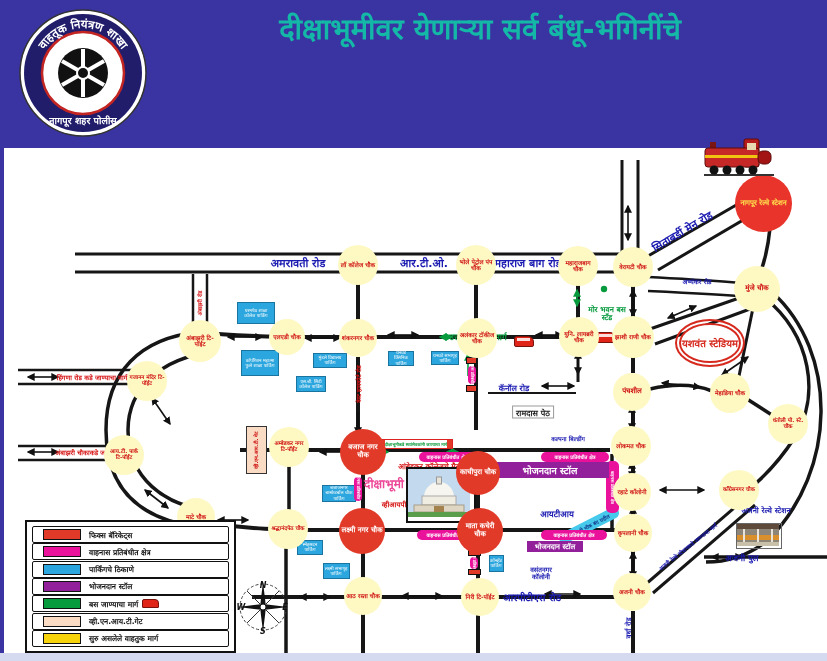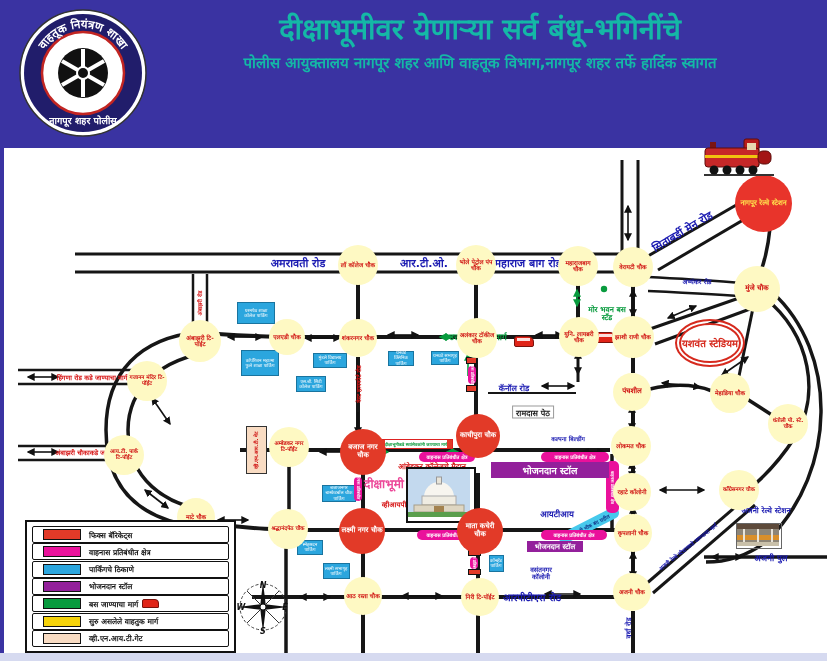--- a/index.html
+++ b/index.html
@@ -81,21 +81,20 @@
       <text x="65" y="116" font-size="9.5" font-weight="bold" fill="#fff" text-anchor="middle">नागपूर शहर पोलीस</text>
       <circle cx="65" cy="65" r="25" fill="#111"></circle>
       <g stroke="#fff" stroke-width="4">
         <line x1="65" y1="41" x2="65" y2="89"></line>
         <line x1="44" y1="53" x2="86" y2="77"></line>
         <line x1="44" y1="77" x2="86" y2="53"></line>
       </g>
       <circle cx="65" cy="65" r="6" fill="#111" stroke="#fff" stroke-width="2"></circle>
     </svg>
     <div class="htxt" id="h1">दीक्षाभूमीवर येणाऱ्या सर्व बंधू-भगिनींचे</div>
-    <div class="htxt" id="h2">पोलीस आयुक्तालय नागपूर शहर आणि वाहतूक विभाग,नागपूर शहर तर्फे हार्दिक स्वागत</div>
   </div>
   <div id="leftbar"></div>
   <div id="botbar"></div>
 
   <svg id="roads" width="827" height="661" viewBox="0 0 827 661">
     <defs>
       <marker id="ah" viewBox="0 0 6 6" refX="5" refY="3" markerWidth="5" markerHeight="5" orient="auto-start-reverse">
         <path d="M0,0 L6,3 L0,6 z" fill="#111"></path>
       </marker>
       <marker id="gh" viewBox="0 0 6 6" refX="5" refY="3" markerWidth="5" markerHeight="5" orient="auto-start-reverse">
@@ -288,26 +287,26 @@
       <div class="lrow">
         <div class="lswatch" style="background: rgb(147, 32, 155);"></div>
         <span class="llabel">भोजनदान स्टॉल</span>
       </div>
       <div class="lrow">
         <div class="lswatch" style="background: rgb(8, 155, 62);"></div>
         <span class="llabel">बस जाण्याचा मार्ग</span>
         <div class="lbus"></div>
       </div>
       <div class="lrow">
+        <div class="lswatch" style="background: rgb(249, 220, 195);"></div>
+        <span class="llabel">व्ही.एन.आय.टी.गेट</span>
+      </div>
+      <div class="lrow">
         <div class="lswatch" style="background: rgb(246, 211, 10);"></div>
         <span class="llabel">सुरु असलेले वाहतुक मार्ग</span>
-      </div>
-      <div class="lrow">
-        <div class="lswatch" style="background: rgb(249, 220, 195);"></div>
-        <span class="llabel">व्ही.एन.आय.टी.गेट</span>
       </div>
     </div>
 
   <div id="dyn">
       <div class="chowk cy" style="left: 338px; top: 245px; width: 40px; height: 40px; font-size: 6px;">लॉ कॉलेज चौक</div>
       <div class="chowk cy" style="left: 456px; top: 245px; width: 40px; height: 40px; font-size: 6px;">भोले पेट्रोल पंप चौक</div>
       <div class="chowk cy" style="left: 558px; top: 246px; width: 40px; height: 40px; font-size: 6px;">महाराजबाग चौक</div>
       <div class="chowk cy" style="left: 613px; top: 247px; width: 40px; height: 40px; font-size: 6px;">वेरायटी चौक</div>
       <div class="chowk cy" style="left: 734px; top: 266px; width: 46px; height: 46px; font-size: 7px;">मुंजे चौक</div>
       <div class="chowk cy" style="left: 269px; top: 319px; width: 36px; height: 36px; font-size: 6px;">एलएडी चौक</div>
@@ -325,36 +324,36 @@
       <div class="chowk cy" style="left: 710px; top: 373px; width: 40px; height: 40px; font-size: 6px;">मेहाडिया चौक</div>
       <div class="chowk cy" style="left: 768px; top: 404px; width: 40px; height: 40px; font-size: 5.5px;">धंतोली पो. स्टे. चौक</div>
       <div class="chowk cy" style="left: 611px; top: 426px; width: 40px; height: 40px; font-size: 6px;">लोकमत चौक</div>
       <div class="chowk cy" style="left: 613px; top: 473px; width: 38px; height: 38px; font-size: 6px;">रहाटे कॉलोनी</div>
       <div class="chowk cy" style="left: 719px; top: 470px; width: 40px; height: 40px; font-size: 5.5px;">कॉंग्रेसनगर चौक</div>
       <div class="chowk cy" style="left: 614px; top: 514px; width: 38px; height: 38px; font-size: 6px;">कृपलानी चौक</div>
       <div class="chowk cy" style="left: 613px; top: 573px; width: 38px; height: 38px; font-size: 6px;">अजनी चौक</div>
       <div class="chowk cy" style="left: 344px; top: 577px; width: 38px; height: 38px; font-size: 6px;">आठ रस्ता चौक</div>
       <div class="chowk cy" style="left: 461px; top: 578px; width: 38px; height: 38px; font-size: 6px;">निरी टि-पॉईंट</div>
       <div class="chowk cr" style="left: 340px; top: 429px; width: 46px; height: 46px; font-size: 7px;">बजाज नगर चौक</div>
-      <div class="chowk cr" style="left: 456px; top: 414px; width: 44px; height: 44px; font-size: 7px;">काचीपुरा चौक</div>
+      <div class="chowk cr" style="left: 456px; top: 451px; width: 44px; height: 44px; font-size: 7px;">काचीपुरा चौक</div>
       <div class="chowk cr" style="left: 339px; top: 508px; width: 46px; height: 46px; font-size: 7px;">लक्ष्मी नगर चौक</div>
       <div class="chowk cr" style="left: 457px; top: 508px; width: 46px; height: 46px; font-size: 7px;">माता कचेरी चौक</div>
       <div class="mlabel" style="left: 298px; top: 262px; font-size: 11px; color: rgb(27, 27, 178); transform: translate(-50%, -50%);">अमरावती रोड</div>
       <div class="mlabel" style="left: 424px; top: 262px; font-size: 11px; color: rgb(27, 27, 178); transform: translate(-50%, -50%);">आर.टी.ओ.</div>
       <div class="mlabel" style="left: 528px; top: 262px; font-size: 11px; color: rgb(27, 27, 178); transform: translate(-50%, -50%);">महाराज बाग रोड</div>
       <div class="mlabel" style="left: 697px; top: 281px; font-size: 6.5px; color: rgb(27, 27, 178); transform: translate(-50%, -50%);">अभ्यंकर रोड</div>
       <div class="mlabel" style="left: 682px; top: 231px; font-size: 11px; color: rgb(27, 27, 178); transform: translate(-50%, -50%) rotate(-31deg);">सिताबर्डी मेन रोड</div>
       <div class="mlabel" style="left: 514px; top: 387px; font-size: 8px; color: rgb(27, 27, 178); transform: translate(-50%, -50%);">कॅनॉल रोड</div>
       <div class="mlabel boxed" style="left: 533px; top: 412px; font-size: 8px; color: rgb(34, 34, 34); transform: translate(-50%, -50%);">रामदास पेठ</div>
       <div class="mlabel" style="left: 568px; top: 439px; font-size: 6px; color: rgb(27, 27, 178); transform: translate(-50%, -50%);">कल्पना बिल्डींग</div>
       <div class="mlabel" style="left: 557px; top: 513px; font-size: 8.5px; color: rgb(27, 27, 178); transform: translate(-50%, -50%);">आयटीआय</div>
       <div class="mlabel" style="left: 541px; top: 574px; font-size: 6.5px; color: rgb(27, 27, 178); transform: translate(-50%, -50%); width: 36px; white-space: normal; text-align: center; line-height: 1.1;">वसंतनगर कॉलोनी</div>
       <div class="mlabel" style="left: 532px; top: 597px; font-size: 10px; color: rgb(27, 27, 178); transform: translate(-50%, -50%);">आरपीटीएस रोड</div>
       <div class="mlabel" style="left: 628px; top: 628px; font-size: 7px; color: rgb(27, 27, 178); transform: translate(-50%, -50%) rotate(-90deg);">वर्धा रोड</div>
-      <div class="mlabel" style="left: 771px; top: 557px; font-size: 8.5px; color: rgb(27, 27, 178); transform: translate(-50%, -50%);">अजनी पुल</div>
+      <div class="mlabel" style="left: 742px; top: 557px; font-size: 8.5px; color: rgb(27, 27, 178); transform: translate(-50%, -50%);">अजनी पुल</div>
       <div class="mlabel" style="left: 766px; top: 511px; font-size: 7.5px; color: rgb(27, 27, 178); transform: translate(-50%, -50%); width: 54px; white-space: normal; text-align: center; line-height: 1.1;">अजनी रेल्वे स्टेशन</div>
       <div class="mlabel" style="left: 688px; top: 547px; font-size: 5.5px; color: rgb(27, 27, 178); transform: translate(-50%, -50%) rotate(-38deg);">अजनी रेल्वे स्टेशनकडे जाण्याचा मार्ग</div>
       <div class="mlabel" style="left: 478px; top: 336px; font-size: 8.5px; color: rgb(8, 155, 62); transform: translate(-50%, -50%);">उत्तर अंबाझरी मार्ग</div>
       <div class="mlabel" style="left: 607px; top: 314px; font-size: 7.5px; color: rgb(8, 155, 62); transform: translate(-50%, -50%); width: 48px; white-space: normal; text-align: center; line-height: 1.1;">मोर भवन बस स्टँड</div>
       <div class="mlabel" style="left: 92px; top: 377px; font-size: 6.5px; color: rgb(214, 20, 20); transform: translate(-50%, -50%);">हिंगणा रोड कडे जाण्याचा मार्ग</div>
       <div class="mlabel" style="left: 94px; top: 452px; font-size: 6.5px; color: rgb(214, 20, 20); transform: translate(-50%, -50%);">अंबाझरी चौकाकडे जाण्याचा मार्ग</div>
       <div class="mlabel" style="left: 432px; top: 466px; font-size: 7.5px; color: rgb(214, 20, 20); transform: translate(-50%, -50%);">आंबेडकर कॉलेजचे मैदान</div>
       <div class="mlabel" style="left: 384px; top: 483px; font-size: 12px; color: #ec4899; transform: translate(-50%, -50%);">दीक्षाभूमी</div>
       <div class="mlabel" style="left: 399px; top: 504px; font-size: 7px; color: rgb(214, 20, 20); transform: translate(-50%, -50%);">व्हीआयपी गेट</div>
       <div class="mlabel" style="left: 359px; top: 384px; font-size: 6px; color: rgb(214, 20, 20); transform: translate(-50%, -50%) rotate(-90deg);">वेस्ट हायकोर्ट रोड</div>

